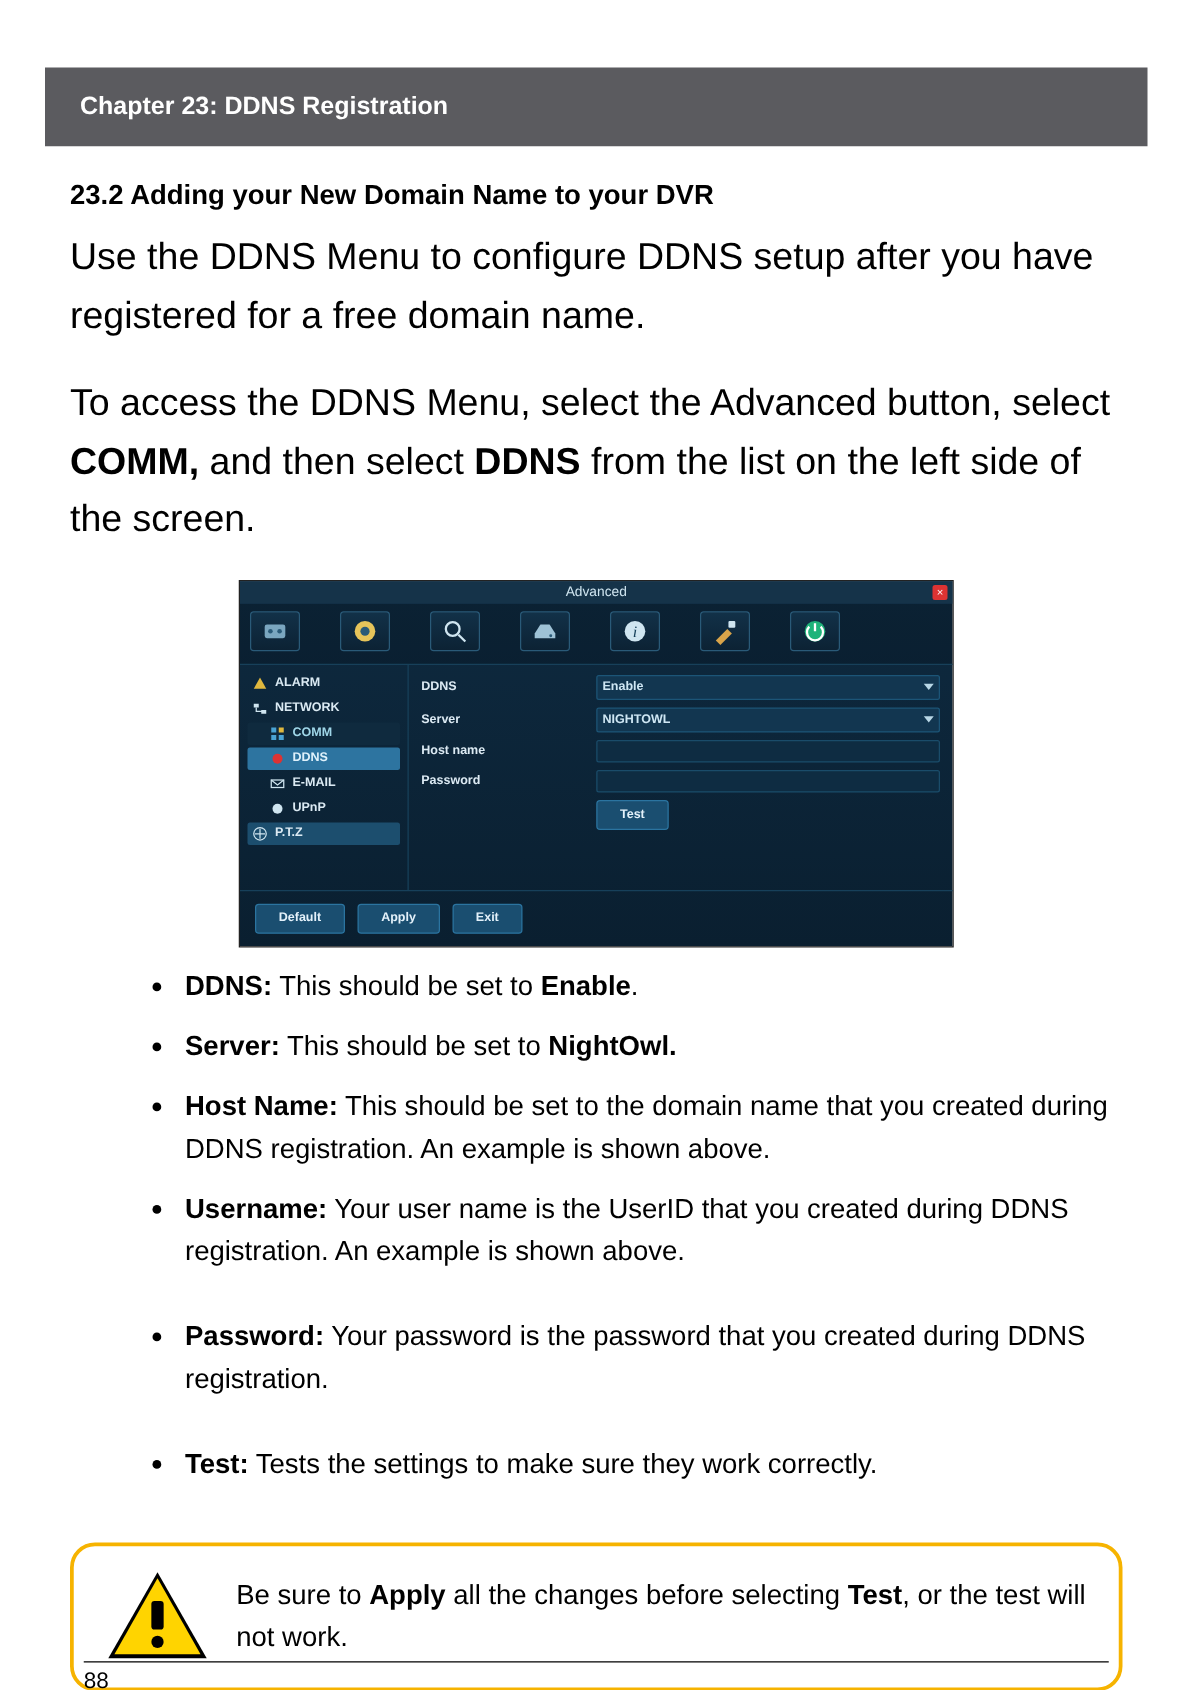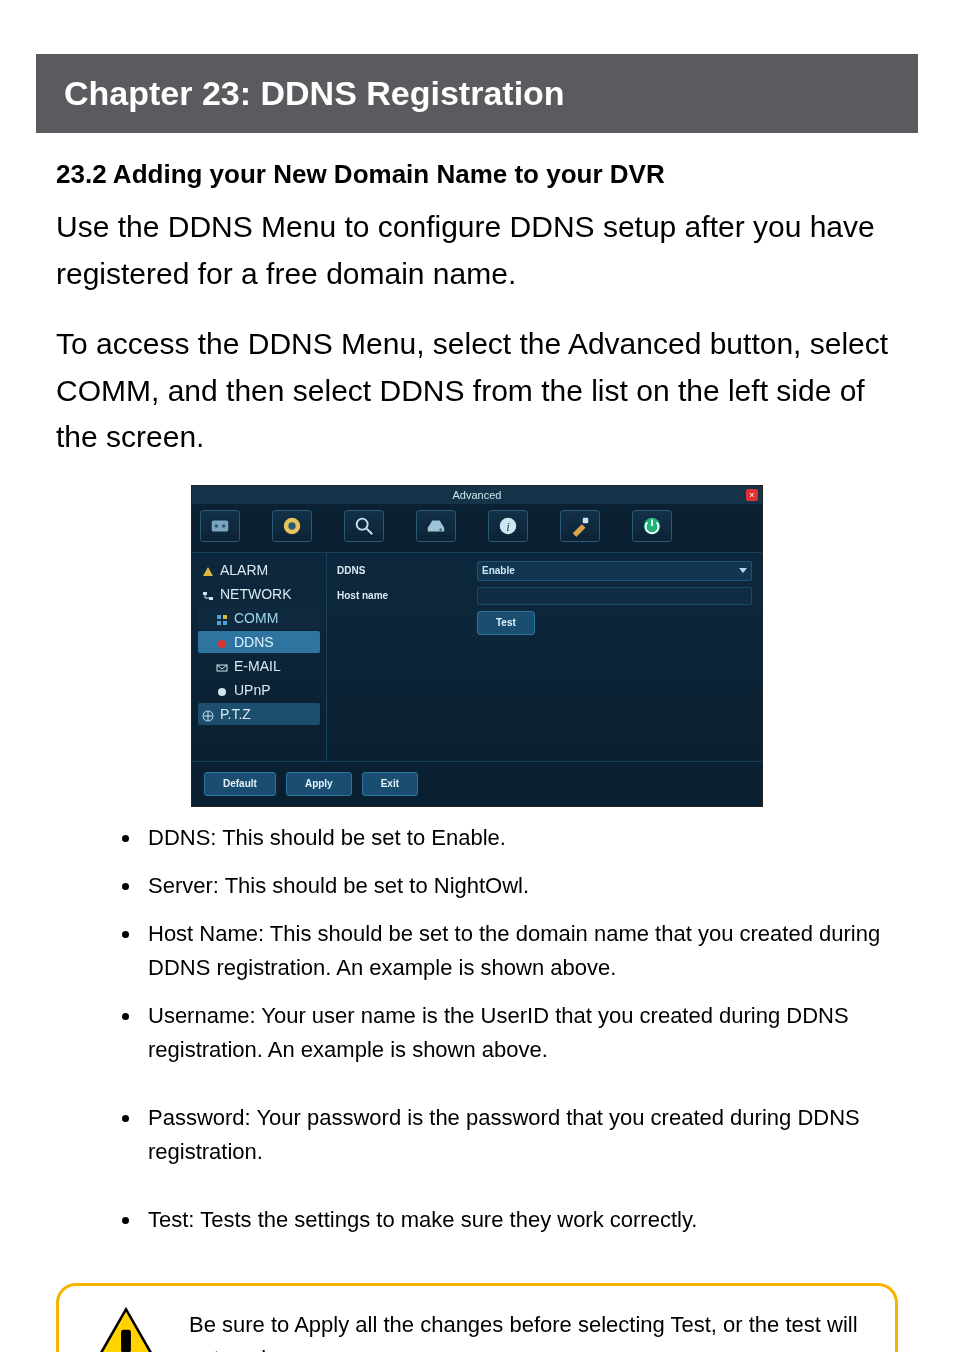--- a/index.html
+++ b/index.html
@@ -1,33 +1,33 @@
 <!DOCTYPE html>
 <html><head>
 <meta charset="utf-8">
 <style>
   html,body{margin:0;padding:0;background:#fff;font-family:Arial,Helvetica,sans-serif;color:#000}
   .page{width:954px;min-height:1352px;margin:0 auto;box-sizing:border-box;padding:54px 56px 24px 56px;position:relative}
   .chapter-bar{background:#5b5b5f;color:#fff;padding:20px 28px;margin:0 -20px 26px -20px}
-  .chapter-bar h1{margin:0;font-size:34px;font-weight:bold}
-  h2{font-size:26px;margin:0 0 14px 0}
+  .chapter-bar h1{margin:0;font-size:20px;font-weight:bold}
+  h2{font-size:22px;margin:0 0 14px 0}
   p{font-size:30px;line-height:1.55;margin:0 0 24px 0}
   ul.bullets{list-style:disc;padding-left:86px;margin:14px 0 0 0}
   ul.bullets li{font-size:22px;line-height:1.55;margin-bottom:14px;padding-left:6px}
   ul.bullets li.gap{margin-top:34px}
-  .bold{font-weight:normal}
+  .bold{font-weight:bold}
   .shot{display:block;margin:0 auto 14px auto;width:570px;border:1px solid #222;background:linear-gradient(180deg,#0e2a40 0%,#0a1f30 100%);font-family:Verdana,Arial,sans-serif;color:#d8ecf7;font-size:10px}
   .shot-title{background:#153349;color:#cfe5f0;font-weight:normal;font-size:11px;padding:3px 6px;position:relative}
   .shot-close{position:absolute;right:4px;top:3px;width:12px;height:12px;background:#d33;color:#fff;font-size:9px;line-height:12px;text-align:center;border-radius:2px}
   .shot-toolbar{display:flex;align-items:center;gap:32px;padding:6px 8px 10px 8px;background:rgba(0,0,0,.18);border-bottom:1px solid #17405a}
   .tb-btn{width:38px;height:30px;border:1px solid #2a5a78;border-radius:3px;display:flex;align-items:center;justify-content:center;background:linear-gradient(#123148,#0c2234)}
   .tb-ico{width:22px;height:22px;display:block}
   .shot-body{display:flex}
   .shot-side{width:122px;padding:6px 6px 34px 6px}
-  .side-item{display:flex;align-items:flex-end;gap:6px;padding:3px 4px;margin-bottom:2px;border-radius:2px;font-weight:normal;font-size:14px;color:#dbeaf3}
+  .side-item{display:flex;align-items:flex-start;gap:6px;padding:3px 4px;margin-bottom:2px;border-radius:2px;font-weight:bold;font-size:10px;color:#dbeaf3}
   .side-ico{width:12px;height:12px;flex:0 0 12px}
   .side-comm{background:#0f2a3e;color:#9fd6e8}
   .side-ddns{background:#2d74a0;color:#dff1fb}
   .side-ptz{background:#1c4e6e}
   .shot-form{flex:1;padding:8px 10px 8px 10px;border-left:1px solid #17405a}
   .frow{display:flex;align-items:center;margin-bottom:6px}
   .flabel{width:140px;font-weight:bold;color:#dceaf3}
   .fsel{flex:1;height:18px;background:#123650;border:1px solid #1c5577;border-radius:2px;display:flex;align-items:center;justify-content:space-between;padding:0 4px;color:#cfe7f4;font-weight:bold;font-size:10px}
   .fsel .caret{width:0;height:0;border-left:4px solid transparent;border-right:4px solid transparent;border-top:5px solid #b8d7e6}
   .finput{flex:1;height:16px;background:#0e2c42;border:1px solid #1a4c6a;border-radius:2px}
@@ -162,21 +162,32 @@
 
       <div class="shot-form">
         <div class="frow">
           <div class="flabel">DDNS</div>
           <div class="fsel">
             <span>Enable</span>
             <span class="caret"></span>
           </div>
         </div>
         <div class="frow">
+          <div class="flabel">Server</div>
+          <div class="fsel">
+            <span>NIGHTOWL</span>
+            <span class="caret"></span>
+          </div>
+        </div>
+        <div class="frow">
           <div class="flabel">Host name</div>
+          <div class="finput"></div>
+        </div>
+        <div class="frow">
+          <div class="flabel">Password</div>
           <div class="finput"></div>
         </div>
         <div class="frow" style="margin-top:4px">
           <div class="flabel"></div>
           <div class="fbtn">Test</div>
         </div>
       </div>
     </div>
 
     <div class="shot-footer">

